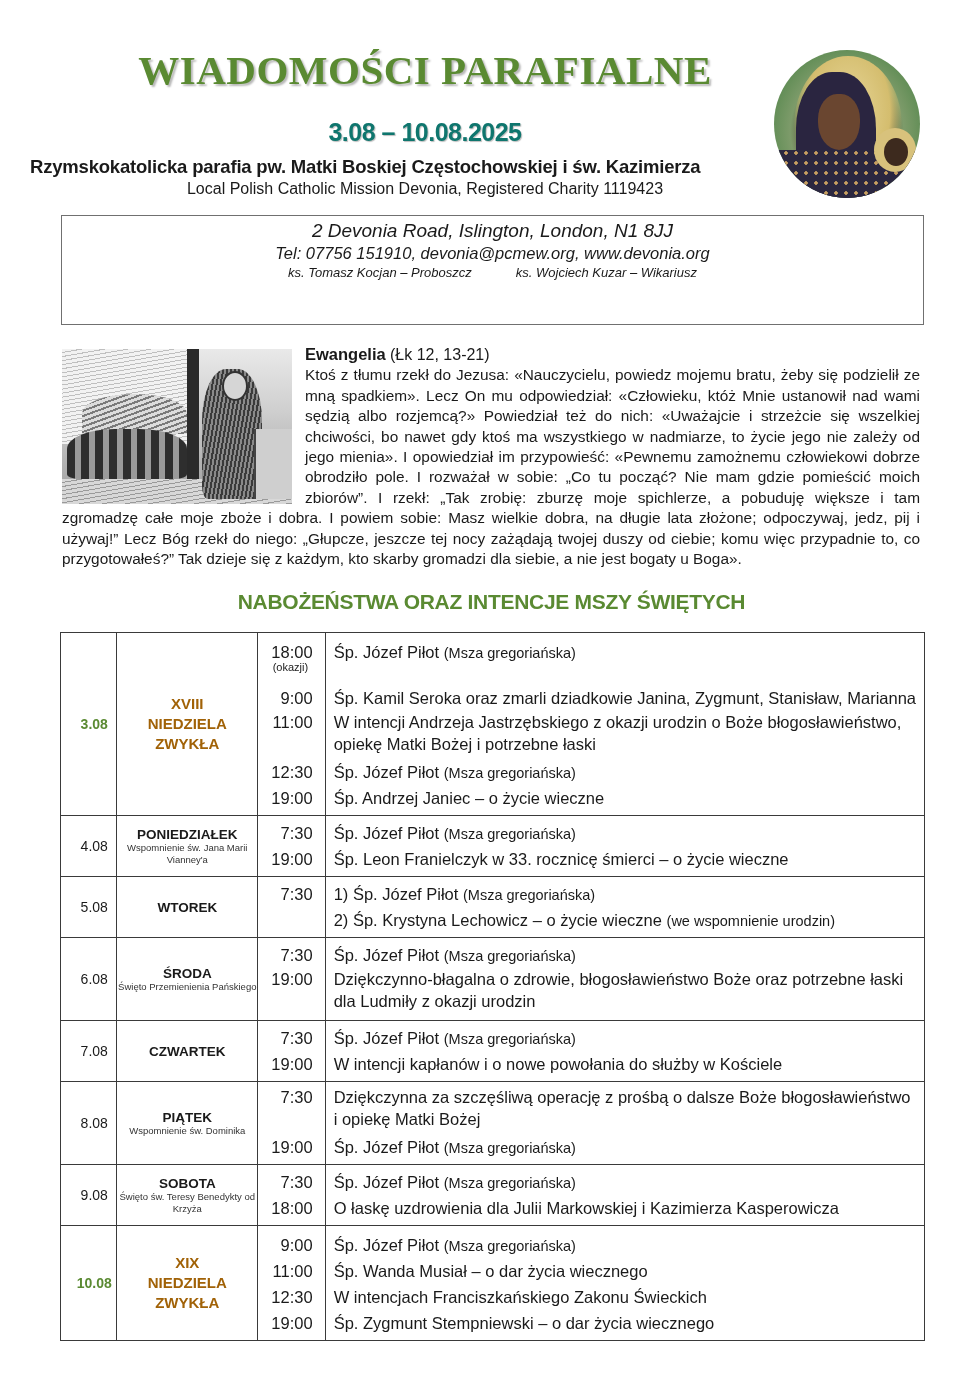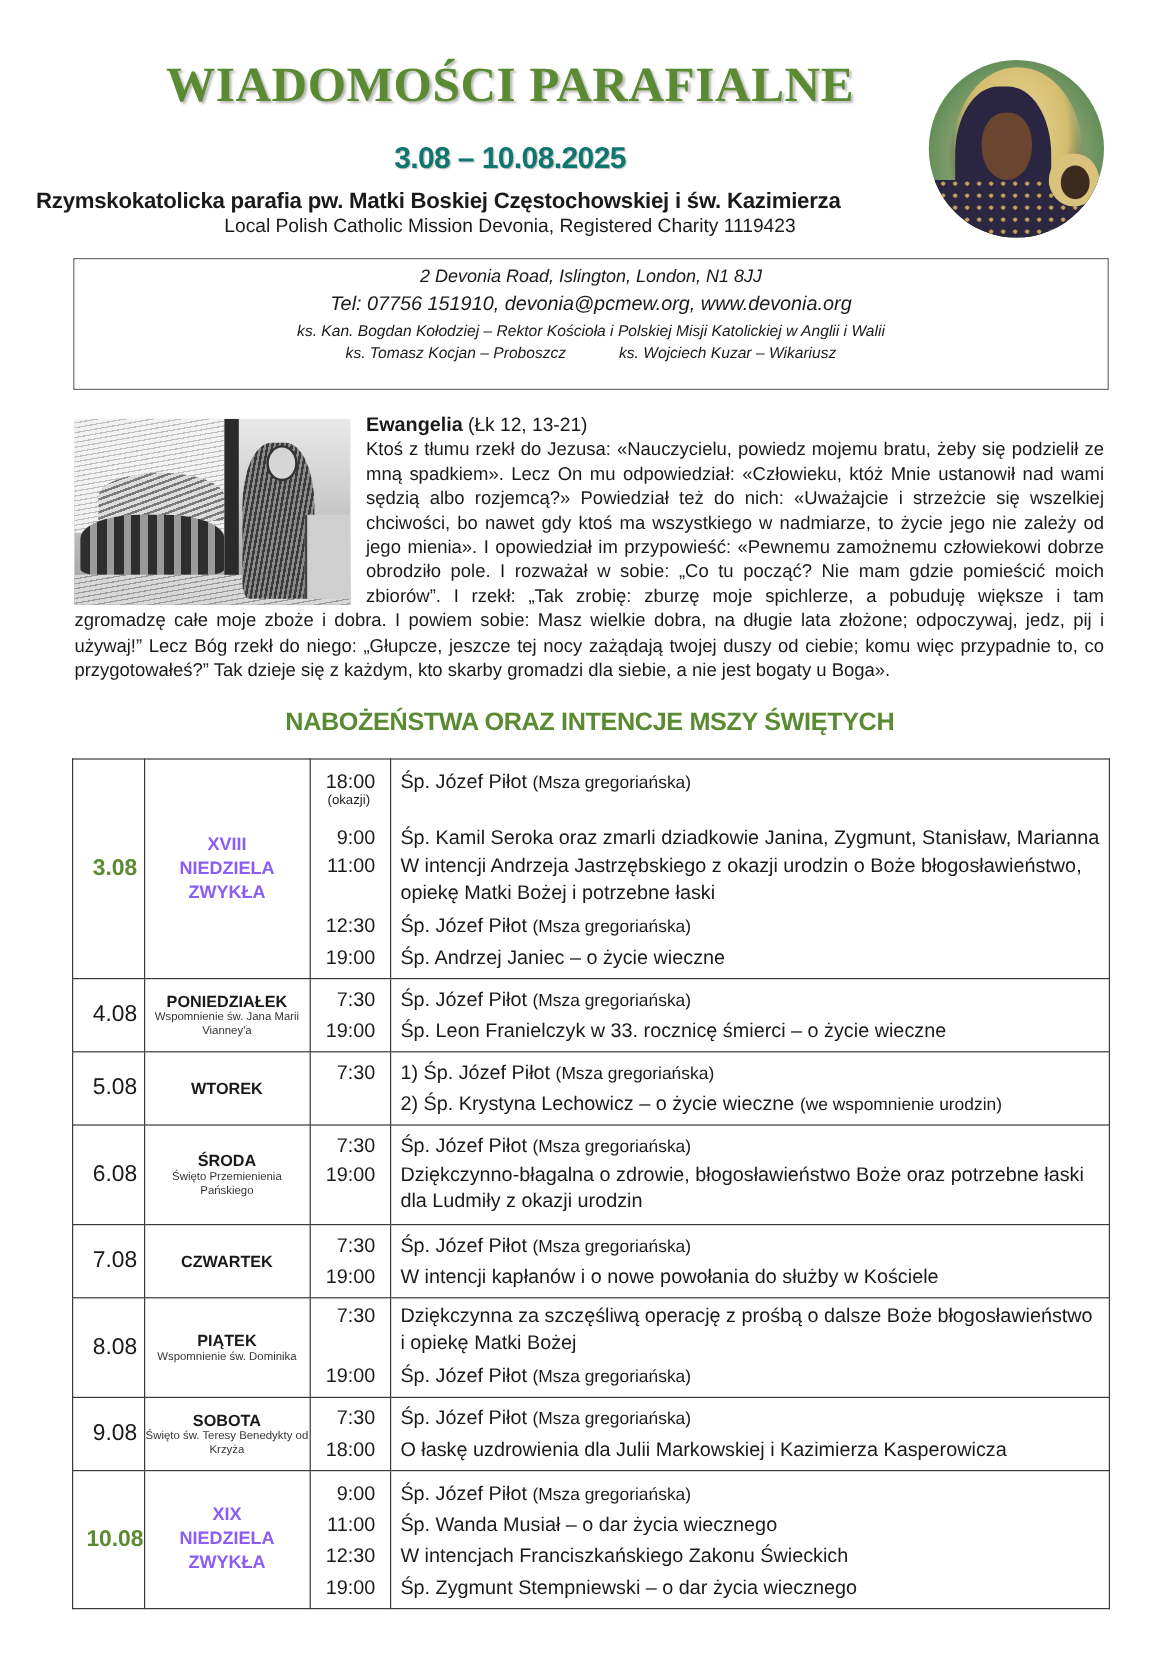--- a/index.html
+++ b/index.html
@@ -54,21 +54,21 @@
   .icon-medallion .child {
     position: absolute; left: 110px; top: 88px; width: 24px; height: 28px; border-radius: 50%;
     background: #3d2a1e;
   }
 
   .contact-box {
     position: absolute; left: 61px; top: 215px; width: 863px; height: 110px;
     border: 1px solid #707070;
     text-align: center; font-style: italic;
   }
-  .contact-box .addr { font-size: 15px; margin-top: 4px; line-height: 22px; }
+  .contact-box .addr { font-size: 19px; margin-top: 4px; line-height: 22px; }
   .contact-box .tel { font-size: 16.5px; line-height: 22px; }
   .contact-box .clergy { font-size: 13px; line-height: 18px; }
   .contact-box .clergy-first { margin-top: 3px; }
   .contact-box .gap { display: inline-block; width: 44px; }
 
   .engraving {
     position: absolute; left: 62px; top: 349px; width: 230px; height: 155px; overflow: hidden;
     background: linear-gradient(180deg, #e9e9e9 0%, #cfcfcf 40%, #9c9c9c 100%);
   }
   .engraving .sky { position:absolute; left:0; top:0; width:125px; height:95px;
@@ -96,26 +96,26 @@
   .section-title {
     position: absolute; left: 60px; top: 590px; width: 863px; text-align: center;
     font-size: 21px; font-weight: bold; color: #5a8a32; letter-spacing: -0.3px;
   }
 
   table.schedule {
     position: absolute; left: 60px; top: 632px; width: 865px;
     border-collapse: collapse; font-size: 16.5px; color: #1a1a1a;
   }
   table.schedule td { border: 1.5px solid #3a3a3a; vertical-align: middle; }
-  td.c-date { width: 59px; text-align: center; font-size: 19px; padding-left: 11px; }
+  td.c-date { width: 59px; text-align: center; font-size: 14px; padding-left: 11px; }
   td.c-day { width: 151px; text-align: center; }
   td.c-times { width: 70px; text-align: right; padding: 4px 12px 4px 4px; vertical-align: top; }
   td.c-intents { padding: 4px 8px 4px 8px; vertical-align: top; }
   .sunday { color: #5a8a32; font-weight: bold; }
-  .sunday-day { color: #8b5cf6; font-weight: bold; font-size: 15px; line-height: 20px; }
+  .sunday-day { color: #a16207; font-weight: bold; font-size: 15px; line-height: 20px; }
   .day-name { font-weight: bold; font-size: 13.5px; }
   .day-note { font-size: 9.5px; line-height: 12px; color: #333; text-align: center; }
   .line { height: 26px; line-height: 26px; white-space: nowrap; }
   .line.two { height: 48px; line-height: 22px; white-space: normal; }
   .line.with-sub { height: 46px; }
   .time-sub { display: block; font-size: 11px; line-height: 12px; text-align: center; margin-top: -4px; padding-left: 6px; }
   .note { font-size: 14.5px; }
 </style>
 </head>
 <body>
@@ -130,21 +130,20 @@
   <div class="veil"></div>
   <div class="face"></div>
   <div class="robe"></div>
   <div class="child-halo"></div>
   <div class="child"></div>
 </div>
 
 <div class="contact-box">
   <div class="addr">2 Devonia Road, Islington, London, N1 8JJ</div>
   <div class="tel">Tel: 07756 151910,  devonia@pcmew.org,  www.devonia.org</div>
-  <div class="clergy clergy-first">ks. Kan. Bogdan Kołodziej – Rektor Kościoła i Polskiej Misji Katolickiej w Anglii i Walii</div>
   <div class="clergy">
     <span>ks. Tomasz Kocjan – Proboszcz</span><span class="gap"></span><span>ks. Wojciech Kuzar – Wikariusz</span>
   </div>
 </div>
 
 <div class="engraving">
   <div class="sky"></div>
   <div class="hills"></div>
   <div class="porters"></div>
   <div class="floor"></div>

